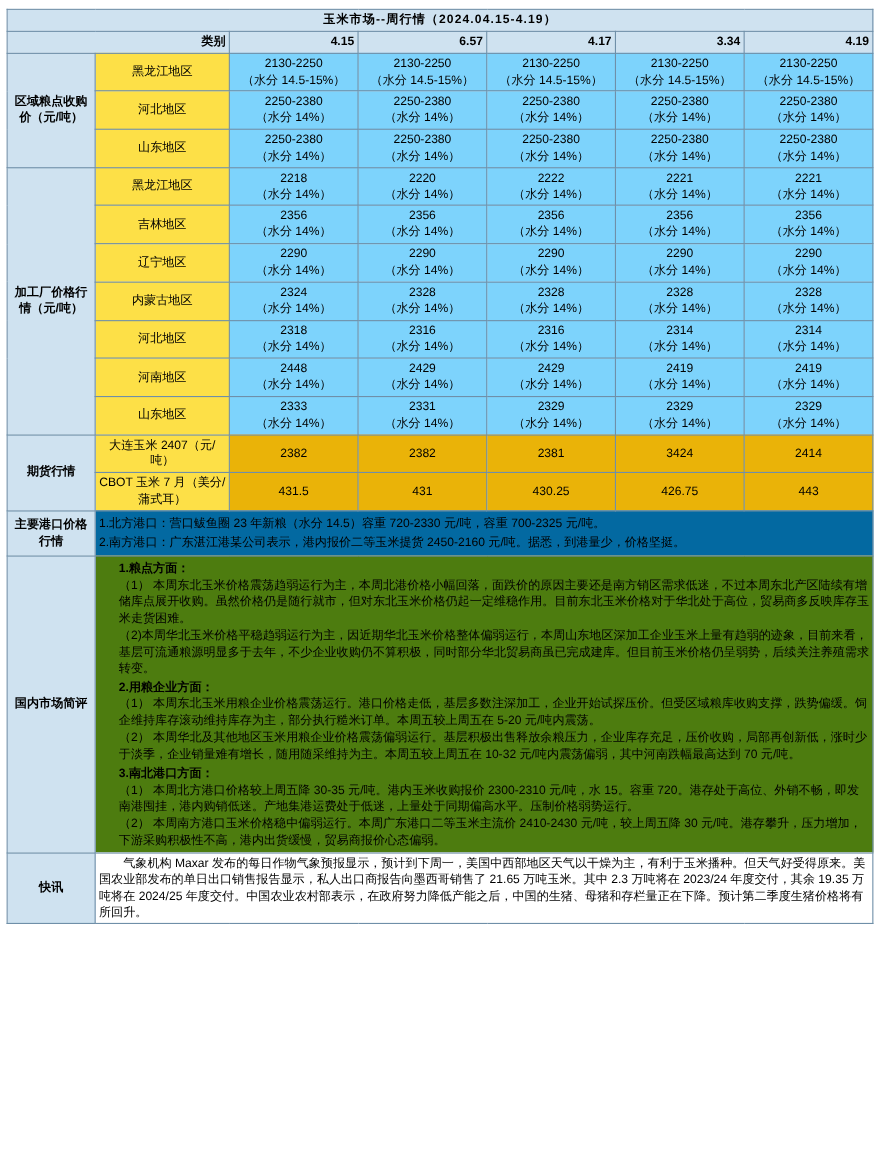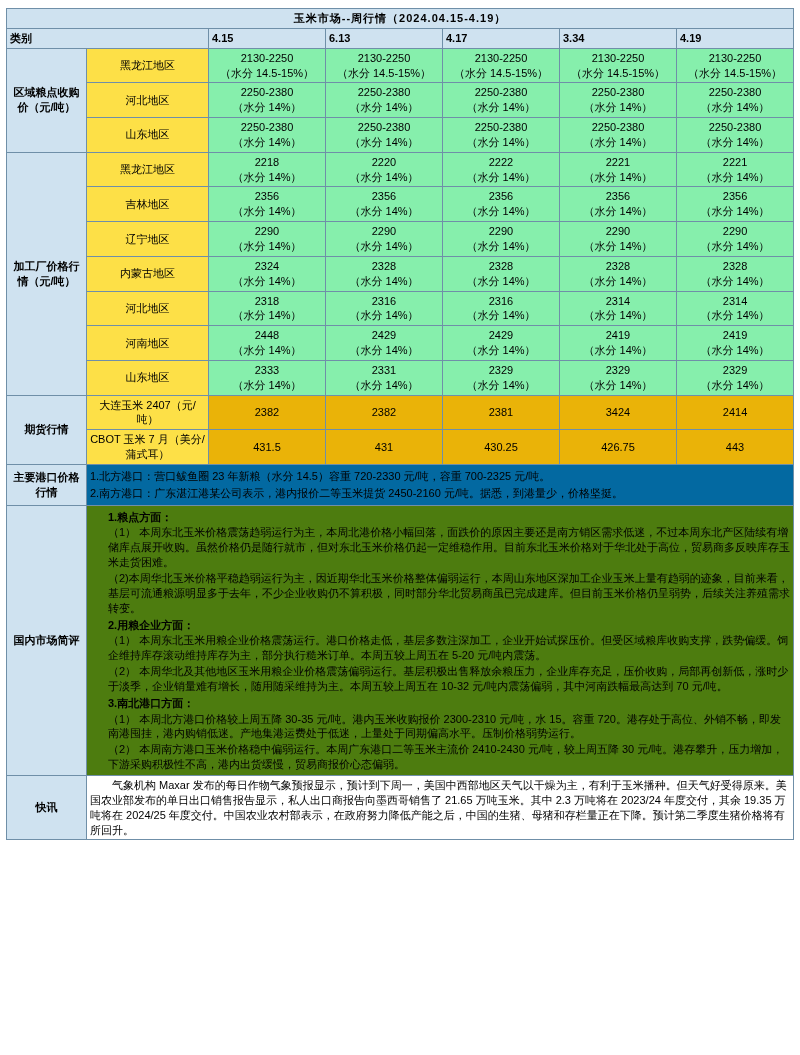--- a/index.html
+++ b/index.html
@@ -33,42 +33,42 @@
     background: #cfe2f0;
     text-align: center;
     font-size: 17px;
     font-weight: bold;
     letter-spacing: 1px;
     padding: 7px 4px;
     color: #000;
   }
   .hdr {
     background: #cfe2f0;
-    text-align: left;
+    text-align: right;
     font-weight: bold;
     font-size: 12px;
     padding: 6px 2px;
   }
   .rowhead {
     background: #cfe2f0;
     text-align: center;
     font-weight: bold;
     font-size: 12px;
   }
   .sublabel {
     background: #fde047;
     text-align: center;
     font-size: 12px;
     padding: 5px 2px;
   }
   .datacell {
     text-align: center;
     font-size: 11px;
     padding: 4px 2px;
-    background: #86efac;
+    background: #7dd3fc;
   }
   .datacell .v1 { display: block; }
   .datacell .v2 { display: block; }
   .single {
     text-align: center;
     font-size: 12px;
     background: #eab308;
     padding: 7px 2px;
   }
   .portcell {
@@ -121,21 +121,21 @@
     <col style="width:117px">
     <col style="width:117px">
   </colgroup>
   <tbody>
     <tr>
       <td class="title-cell" colspan="7">玉米市场--周行情（2024.04.15-4.19）</td>
     </tr>
     <tr>
       <td class="hdr" colspan="2">类别</td>
       <td class="hdr">4.15</td>
-      <td class="hdr">6.13</td>
+      <td class="hdr">6.57</td>
       <td class="hdr">4.17</td>
       <td class="hdr">3.34</td>
       <td class="hdr">4.19</td>
     </tr>
 
     <tr>
       <td class="rowhead" rowspan="3">区域粮点收购价（元/吨）</td>
       <td class="sublabel">黑龙江地区</td>
       <td class="datacell">
             <span class="v1">2130-2250</span>

